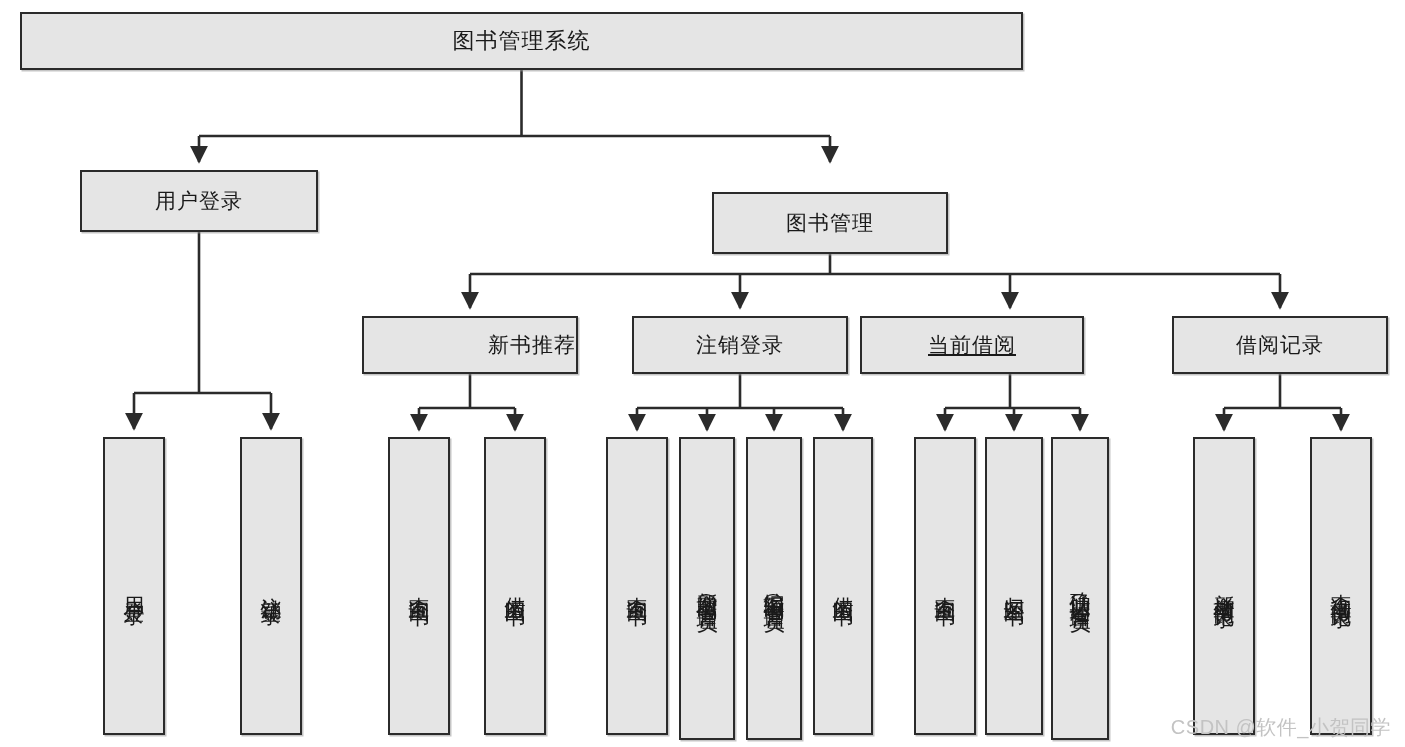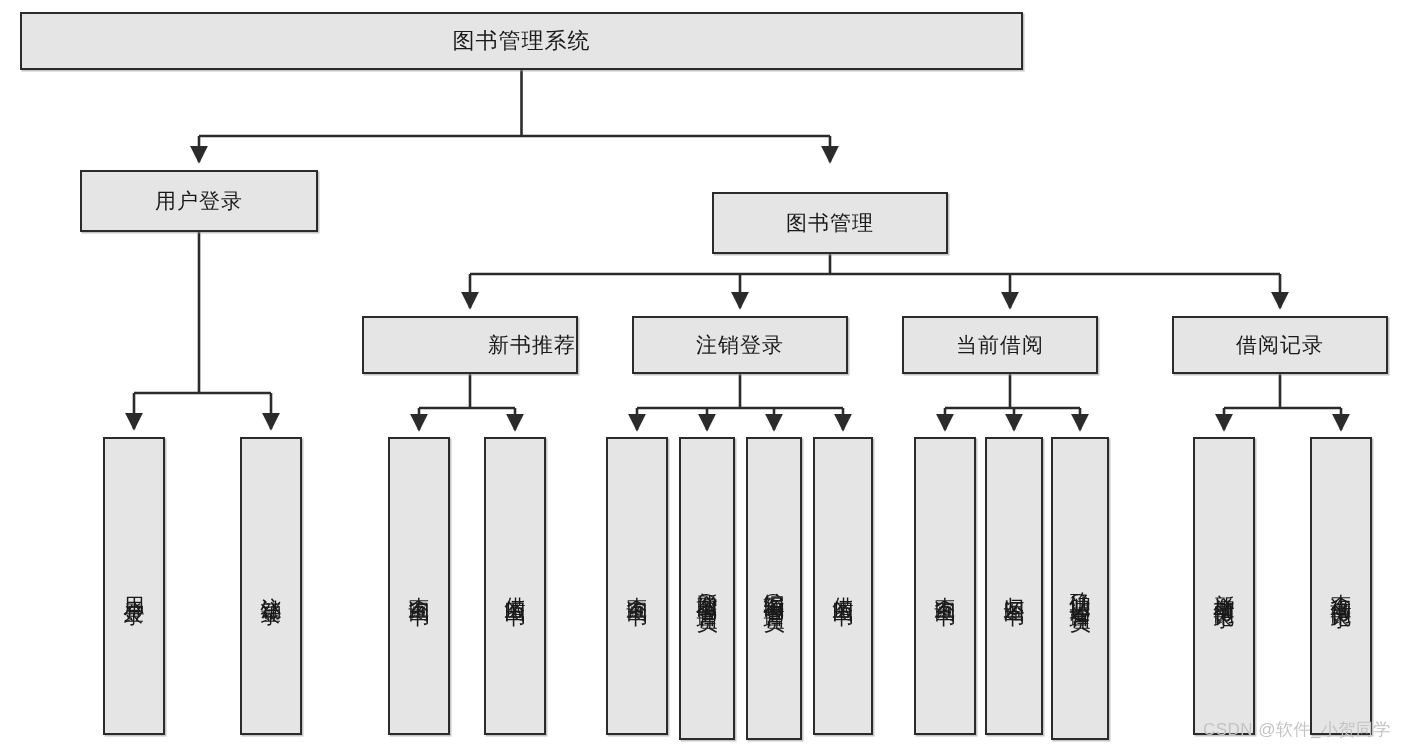--- a/index.html
+++ b/index.html
@@ -54,21 +54,21 @@
   .node .label {
     white-space: nowrap;
   }
   #root-node {
     font-size: 22px;
   }
   #watermark {
     position: absolute;
     right: 14px;
     bottom: 6px;
-    font-size: 17px;
+    font-size: 20px;
     color: #c3c3c3;
     letter-spacing: 0.5px;
     user-select: none;
     white-space: nowrap;
   }
 </style>
 </head>
 <body>
 
 <div id="canvas">
@@ -134,21 +134,21 @@
   <div class="node horiz" style="left:712px; top:170px; width:236px; height:62px;margin-top:22px;">
     <span class="label">图书管理</span>
   </div>
 
   <div class="node horiz" style="left:362px; top:316px; width:216px; height:58px;justify-content:flex-end;">
     <span class="label">新书推荐</span>
   </div>
   <div class="node horiz" style="left:632px; top:316px; width:216px; height:58px;">
     <span class="label">注销登录</span>
   </div>
-  <div class="node horiz" style="left:902px; top:316px; width:196px; height:58px;">
+  <div class="node horiz" style="left:860px; top:316px; width:224px; height:58px;text-decoration:underline;">
     <span class="label">当前借阅</span>
   </div>
   <div class="node horiz" style="left:1172px; top:316px; width:216px; height:58px;text-align:right;">
     <span class="label">借阅记录</span>
   </div>
 
   <div class="node vert" style="left:103px; top:437px; width:62px; height:298px;">
     <span class="label">用户登录</span>
   </div>
   <div class="node vert" style="left:240px; top:437px; width:62px; height:298px;">

